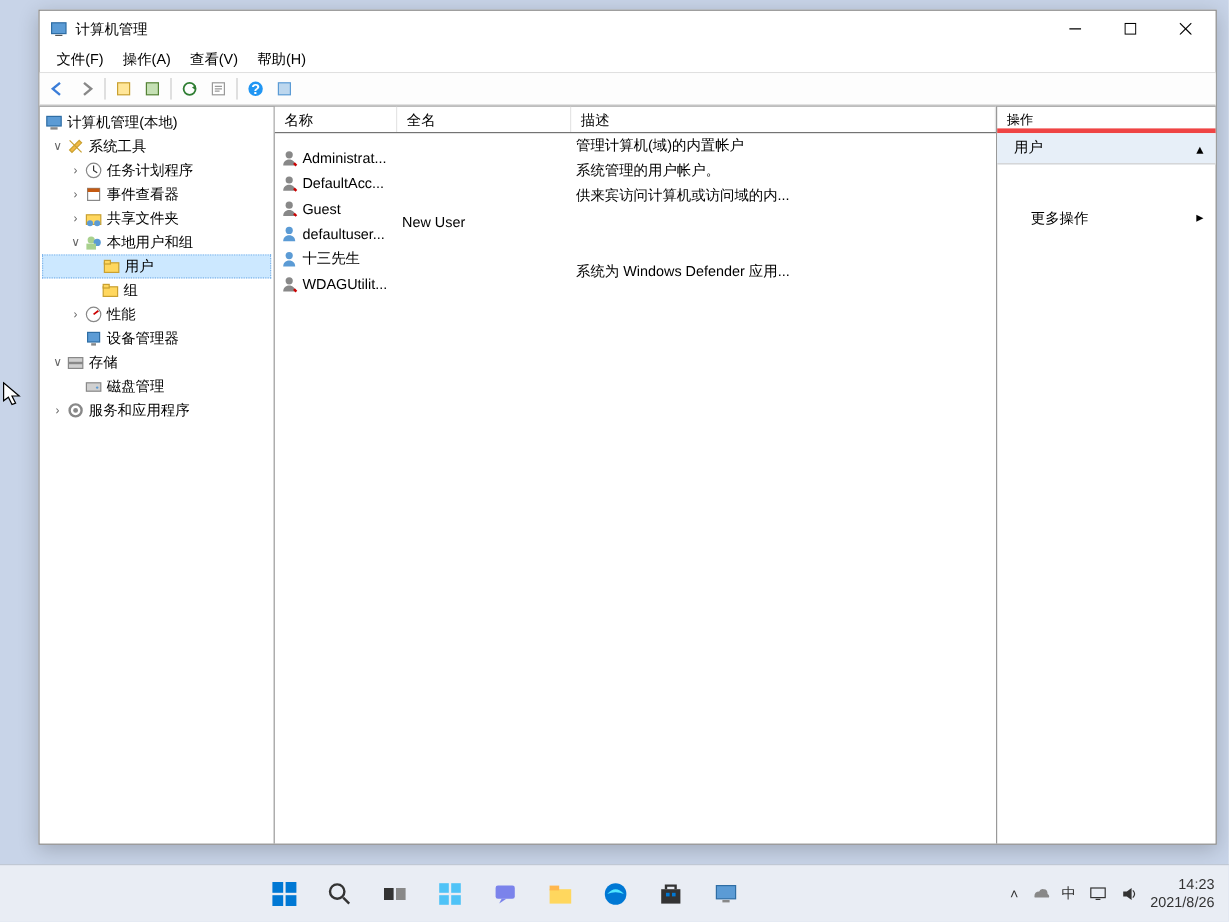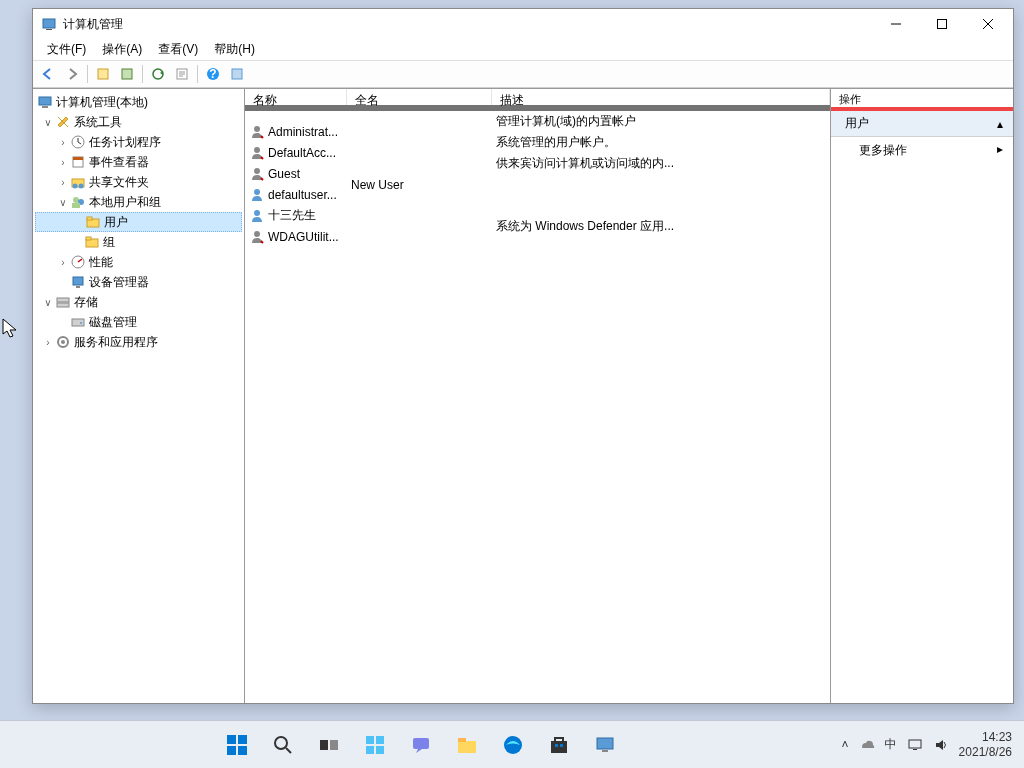--- a/index.html
+++ b/index.html
@@ -9,43 +9,43 @@
 .titlebar-icon { width: 16px; height: 16px; margin-right: 6px; display: inline-flex; align-items: center; justify-content: center; }
 .title-text { flex: 1; font-size: 12px; }
 .win-controls { display: flex; }
 .win-btn { width: 46px; height: 30px; display: flex; align-items: center; justify-content: center; cursor: default; }
 .menubar { height: 22px; display: flex; padding: 0 6px; font-size: 12px; border-bottom: 1px solid #e0e0e0; }
 .menu-item { padding: 2px 8px; cursor: default; }
 .toolbar { height: 27px; display: flex; align-items: center; padding: 0 4px; gap: 2px; border-bottom: 1px solid #d0d0d0; background: #fdfdfd; }
 .tool-btn { width: 22px; height: 22px; display: flex; align-items: center; justify-content: center; border: 1px solid transparent; cursor: default; }
 .tool-sep { width: 1px; height: 18px; background: #ccc; margin: 0 2px; }
 .content { flex: 1; display: flex; border-top: 1px solid #999; }
-.tree-panel { width: 212px; border-right: 1px solid #999; overflow: auto; padding: 3px 2px; }
+.tree-panel { width: 196px; border-right: 1px solid #999; overflow: auto; padding: 3px 2px; }
 .tree-node { display: flex; align-items: center; height: 20px; padding-left: 2px; cursor: default; white-space: nowrap; }
 .tree-node.selected { background: #cce8ff; border: 1px dotted #7eb4ea; height: 20px; }
 .expander { width: 14px; text-align: center; color: #666; font-size: 10px; user-select: none; }
 .node-icon { width: 16px; height: 16px; margin-right: 3px; display: inline-flex; align-items: center; justify-content: center; }
 .indent { display: inline-block; }
 .list-panel { flex: 1; border-right: 1px solid #999; display: flex; flex-direction: column; }
-.list-header { height: 22px; display: flex; border-bottom: 6px solid #737373; background: #fff; }
+.list-header { height: 22px; display: flex; border-bottom: 1px solid #737373; background: #fff; }
 .col-header { padding: 3px 8px; border-right: 1px solid #e5e5e5; font-size: 12px; }
 .col-name { width: 102px; }
 .col-fullname { width: 145px; }
 .col-desc { flex: 1; }
 .list-body { flex: 1; overflow: auto; }
 .list-row { display: flex; height: 21px; align-items: center; cursor: default; }
 .cell { padding: 0 4px; overflow: hidden; text-overflow: ellipsis; white-space: nowrap; display: flex; align-items: center; }
 .cell.col-name { width: 102px; margin-top: 20px; }
 .cell.col-fullname { width: 145px; }
 .cell.col-desc { flex: 1; }
 .user-icon { width: 16px; height: 16px; margin-right: 3px; flex-shrink: 0; }
 .action-panel { width: 182px; display: flex; flex-direction: column; }
 .action-header { height: 22px; padding: 3px 8px; font-size: 11px; border-bottom: 4px solid #ef4444; }
 .action-section { background: #e7eff8; padding: 4px 10px 4px 14px; border-bottom: 1px solid #d0d0d0; display: flex; align-items: center; justify-content: space-between; }
-.action-item { padding: 5px 10px 5px 28px; cursor: default; display: flex; justify-content: space-between; }
+.action-item { padding: 5px 10px 5px 28px; cursor: default; display: flex; justify-content: space-between; margin-top: 32px; }
 .taskbar { position: absolute; bottom: 0; left: 0; right: 0; height: 48px; background: #e9edf4; border-top: 1px solid #c0c8d4; display: flex; align-items: center; }
 .taskbar-center { flex: 1; display: flex; justify-content: center; gap: 6px; align-items: center; }
 .task-icon { width: 40px; height: 40px; display: flex; align-items: center; justify-content: center; border-radius: 4px; cursor: default; }
 .systray { display: flex; align-items: center; gap: 10px; padding-right: 12px; font-size: 11px; color: #333; }
 .tray-time { text-align: right; line-height: 1.2; font-size: 11px; }
 .cursor { position: absolute; left: 2px; top: 318px; z-index: 100; pointer-events: none; }
 svg { display: block; }
 .folder-icon svg rect { fill: #ffd75e; }
 </style>
 </head>

